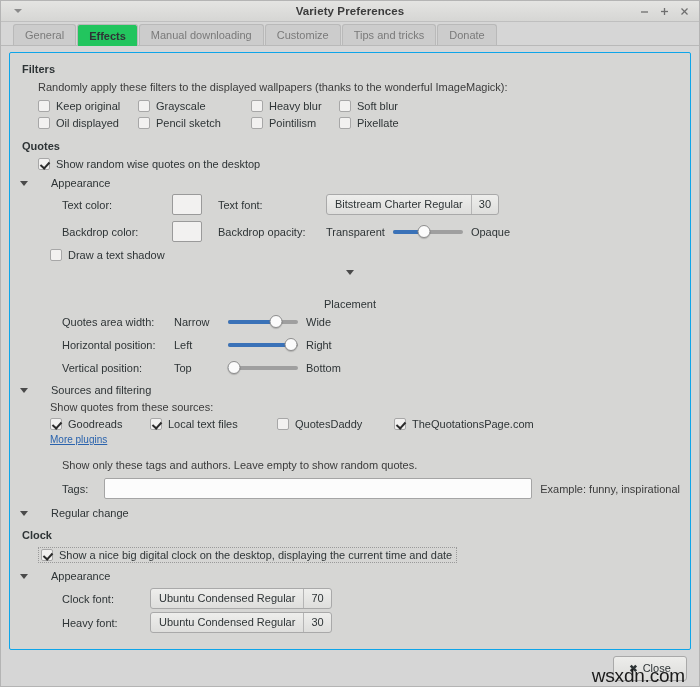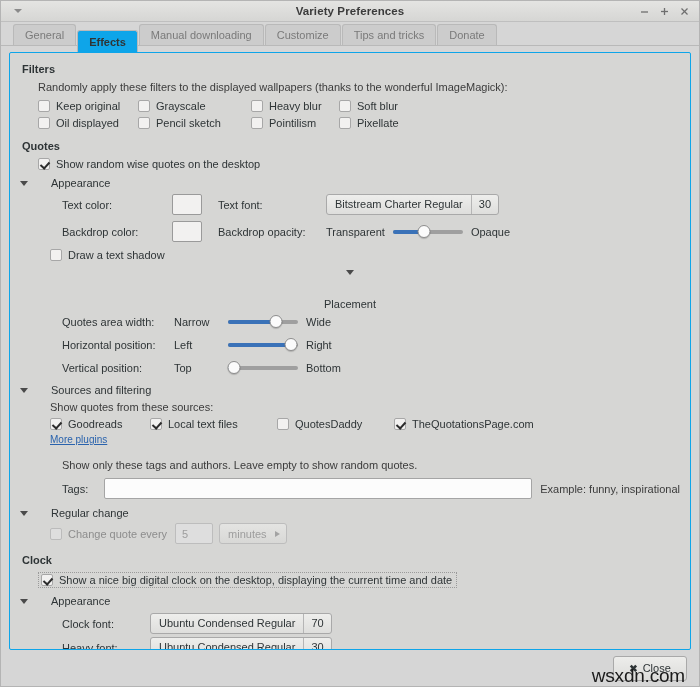--- a/index.html
+++ b/index.html
@@ -69,26 +69,26 @@
     font-size: 11px;
     color: #7a7a7a;
     background: #cccccc;
     border: 1px solid #b9b9b9;
     border-bottom: none;
     border-radius: 3px 3px 0 0;
     margin-right: 1px;
     cursor: default;
   }
   .tab.active {
-    background: #0ea5e9;
+    background: #22c55e;
     color: #2e3436;
     font-weight: bold;
     border-color: #b9b9b9;
     position: relative;
-    top: 7px;
+    top: 1px;
     height: 22px;
   }
   
   .panel {
     margin: 6px 8px 0 8px;
     background: #d6d6d4;
     border: 1px solid #0ea5e9;
     border-radius: 2px;
     flex: 1 1 auto;
     overflow: hidden;
@@ -469,29 +469,20 @@
       <input class="entry" style="width: 445px;" type="text" value="">
       <span class="hint">Example: funny, inspirational</span>
     </div>
 
 
     <div class="disclosure indent1" style="margin-top:8px;margin-bottom:4px;">
       <span class="tri-down"></span>
       <span>Regular change</span>
     </div>
 
-    <div class="frow indent2" style="margin-bottom:4px;">
-      <span class="cb disabled"></span>
-      <span class="cb-label dim" style="margin-left:6px;margin-right:8px;">Change quote every</span>
-      <span class="spin">5</span>
-      <span class="combo" style="margin-left:6px;">
-        <span>minutes</span>
-        <span class="tri-right"></span>
-      </span>
-    </div>
 
     <div class="section-title" style="margin-top:10px;">Clock</div>
 
     <div class="indent1">
       <span class="focusbox">
         <span class="cb checked"></span>
         <span class="cb-label">Show a nice big digital clock on the desktop, displaying the current time and date</span>
       </span>
     </div>
 

